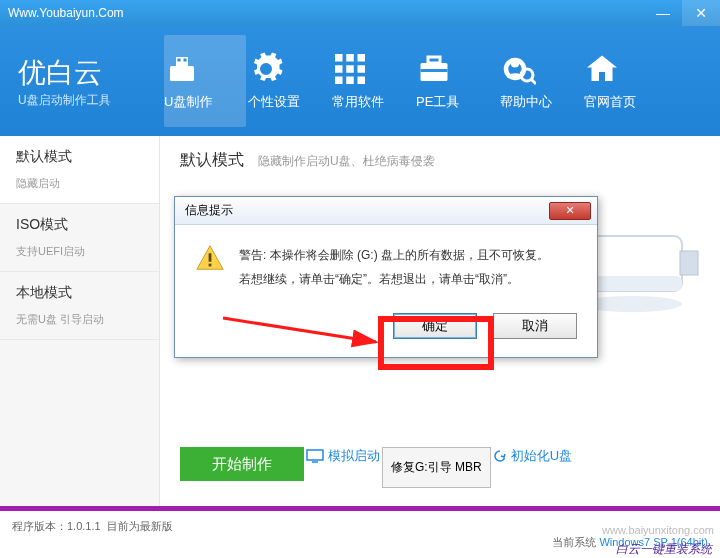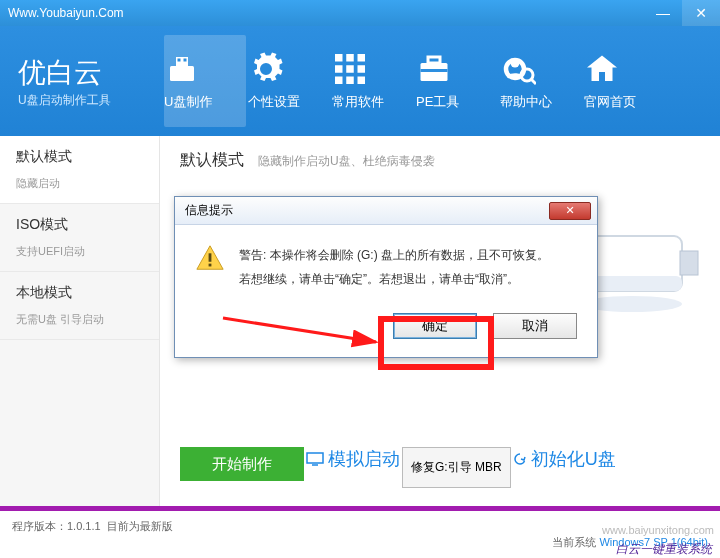--- a/index.html
+++ b/index.html
@@ -23,21 +23,21 @@
 .sitem.active{background:#fff}
 .sitem .st{font-size:14px;color:#333}
 .sitem .ss{font-size:11px;color:#999;margin-top:10px}
 .main{flex:1;padding:14px 20px;position:relative}
 .mtitle{display:flex;align-items:baseline;gap:14px}
 .mtitle .mt{font-size:16px;color:#333}
 .mtitle .ms{font-size:12px;color:#999}
 .usbimg{position:absolute;right:18px;top:70px;width:130px;height:120px}
 .actions{position:absolute;bottom:18px;left:20px;right:8px;display:flex;align-items:flex-start;gap:2px}
 .btn-start{background:#3cb034;color:#fff;border:none;width:124px;height:34px;font-size:15px;cursor:pointer}
-.lnk{display:flex;align-items:center;gap:4px;font-size:18px;cursor:pointer}
+.lnk{display:flex;align-items:center;gap:4px;font-size:13px;cursor:pointer}
 .lnk.blue{color:#1e88e5}
 .btn-box{border:1px solid #bbb;background:#f5f5f5;padding:11px 8px;font-size:12px;cursor:pointer}
 .footer{height:52px;border-top:5px solid #a21caf;padding:8px 12px;display:flex;flex-direction:column;justify-content:space-between;position:relative}
 .footer .row{display:flex;justify-content:space-between;font-size:11px;color:#666}
 .footer .row .r{color:#1e88e5}
 .footer .wm{position:absolute;right:8px;bottom:0;font-size:12px;font-style:italic;color:#4c1d95}
 .footer .wu{position:absolute;right:6px;bottom:22px;font-size:11px;color:#bbb}
 
 .dialog{position:absolute;left:174px;top:196px;width:424px;border:1px solid #6f8fb5;background:#fff;box-shadow:2px 2px 8px rgba(0,0,0,.3)}
 .dlg-tb{height:28px;background:linear-gradient(#fdfdfd,#e6eef8);border-bottom:1px solid #c7d4e6;display:flex;align-items:center;justify-content:space-between;padding:0 0 0 10px;font-size:12px}

